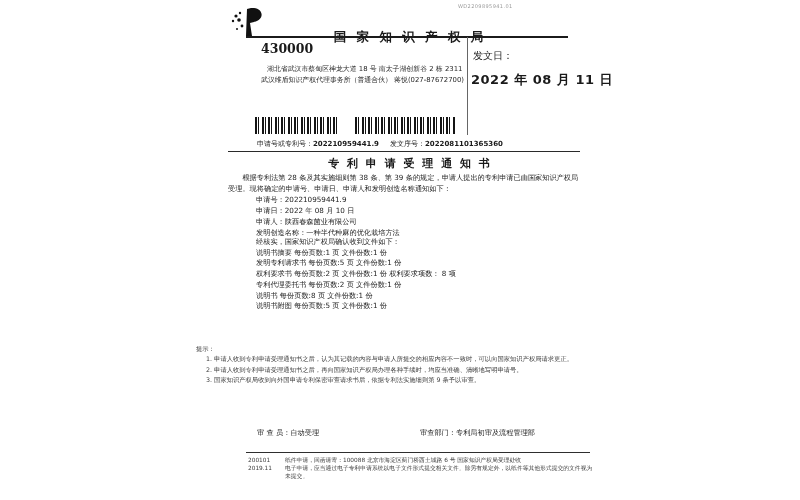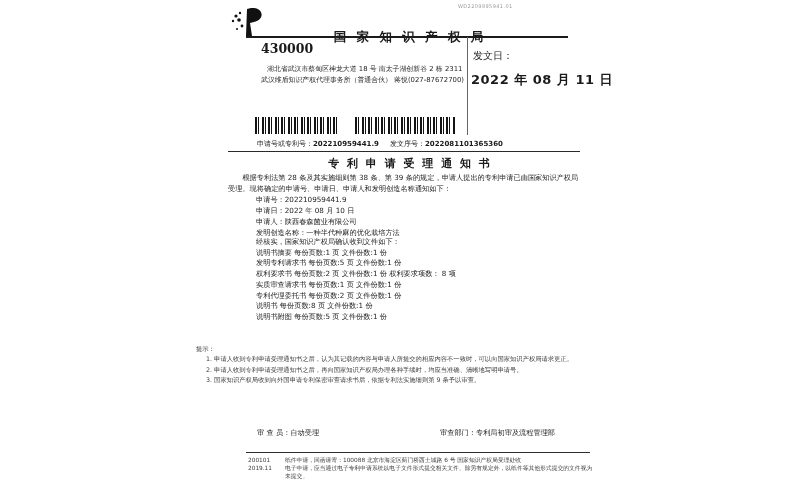--- a/index.html
+++ b/index.html
@@ -29,21 +29,21 @@
   .app-no{left:257px;}
   .serial-no{left:390px;text-align:right;}
   .rule-mid{left:228px;top:151px;width:352px;height:1.2px;background:#2a2a2a;}
   .notice-title{left:290px;top:156px;width:240px;text-align:center;font-size:11px;font-weight:bold;letter-spacing:2px;}
   .paragraph{left:228px;top:172px;width:354px;font-size:7.2px;line-height:11px;text-indent:2em;white-space:normal;color:#222;}
   .fields{left:256px;top:194px;font-size:7.2px;line-height:11px;color:#222;}
   .received{left:256px;top:237px;font-size:7.2px;line-height:10.7px;color:#222;}
   .notes{left:196px;top:344px;width:418px;font-size:6.3px;line-height:10.3px;color:#3a3a3a;white-space:normal;}
   .notes .note-item{text-indent:1.6em;}
   .signoff-examiner{left:257px;top:428px;font-size:7.2px;}
-  .signoff-dept{left:420px;top:428px;font-size:7.2px;margin-left:20px;}
+  .signoff-dept{left:420px;top:428px;font-size:7.2px;}
   .rule-footer{left:246px;top:452px;width:344px;height:1.4px;background:#2e2e2e;}
   .footer{left:248px;top:456px;width:352px;font-size:5.8px;line-height:8.2px;color:#3c3c3c;}
   .footer-row{display:flex;}
   .footer-code{width:37px;flex:none;}
   .footer-text{width:312px;white-space:normal;}
 </style>
 </head>
 <body>
 
 <div class="abs corner-code">WD2209895941.01</div>
@@ -89,21 +89,20 @@
   <div>申请日：2022 年 08 月 10 日</div>
   <div>申请人：陕西春森菌业有限公司</div>
   <div>发明创造名称：一种半代种麻的优化栽培方法</div>
 </div>
 
 <div class="abs received">
   <div>经核实，国家知识产权局确认收到文件如下：</div>
   <div>说明书摘要  每份页数:1 页  文件份数:1 份</div>
   <div>发明专利请求书  每份页数:5 页  文件份数:1 份</div>
   <div>权利要求书  每份页数:2 页  文件份数:1 份  权利要求项数：  8 项</div>
-  <div>实质审查请求书  每份页数:1 页  文件份数:1 份</div>
   <div>专利代理委托书  每份页数:2 页  文件份数:1 份</div>
   <div>说明书  每份页数:8 页  文件份数:1 份</div>
   <div>说明书附图  每份页数:5 页  文件份数:1 份</div>
 </div>
 
 <div class="abs notes">
   <div>提示：</div>
   <div class="note-item">1. 申请人收到专利申请受理通知书之后，认为其记载的内容与申请人所提交的相应内容不一致时，可以向国家知识产权局请求更正。</div>
   <div class="note-item">2. 申请人收到专利申请受理通知书之后，再向国家知识产权局办理各种手续时，均应当准确、清晰地写明申请号。</div>
   <div class="note-item">3. 国家知识产权局收到向外国申请专利保密审查请求书后，依据专利法实施细则第 9 条予以审查。</div>

